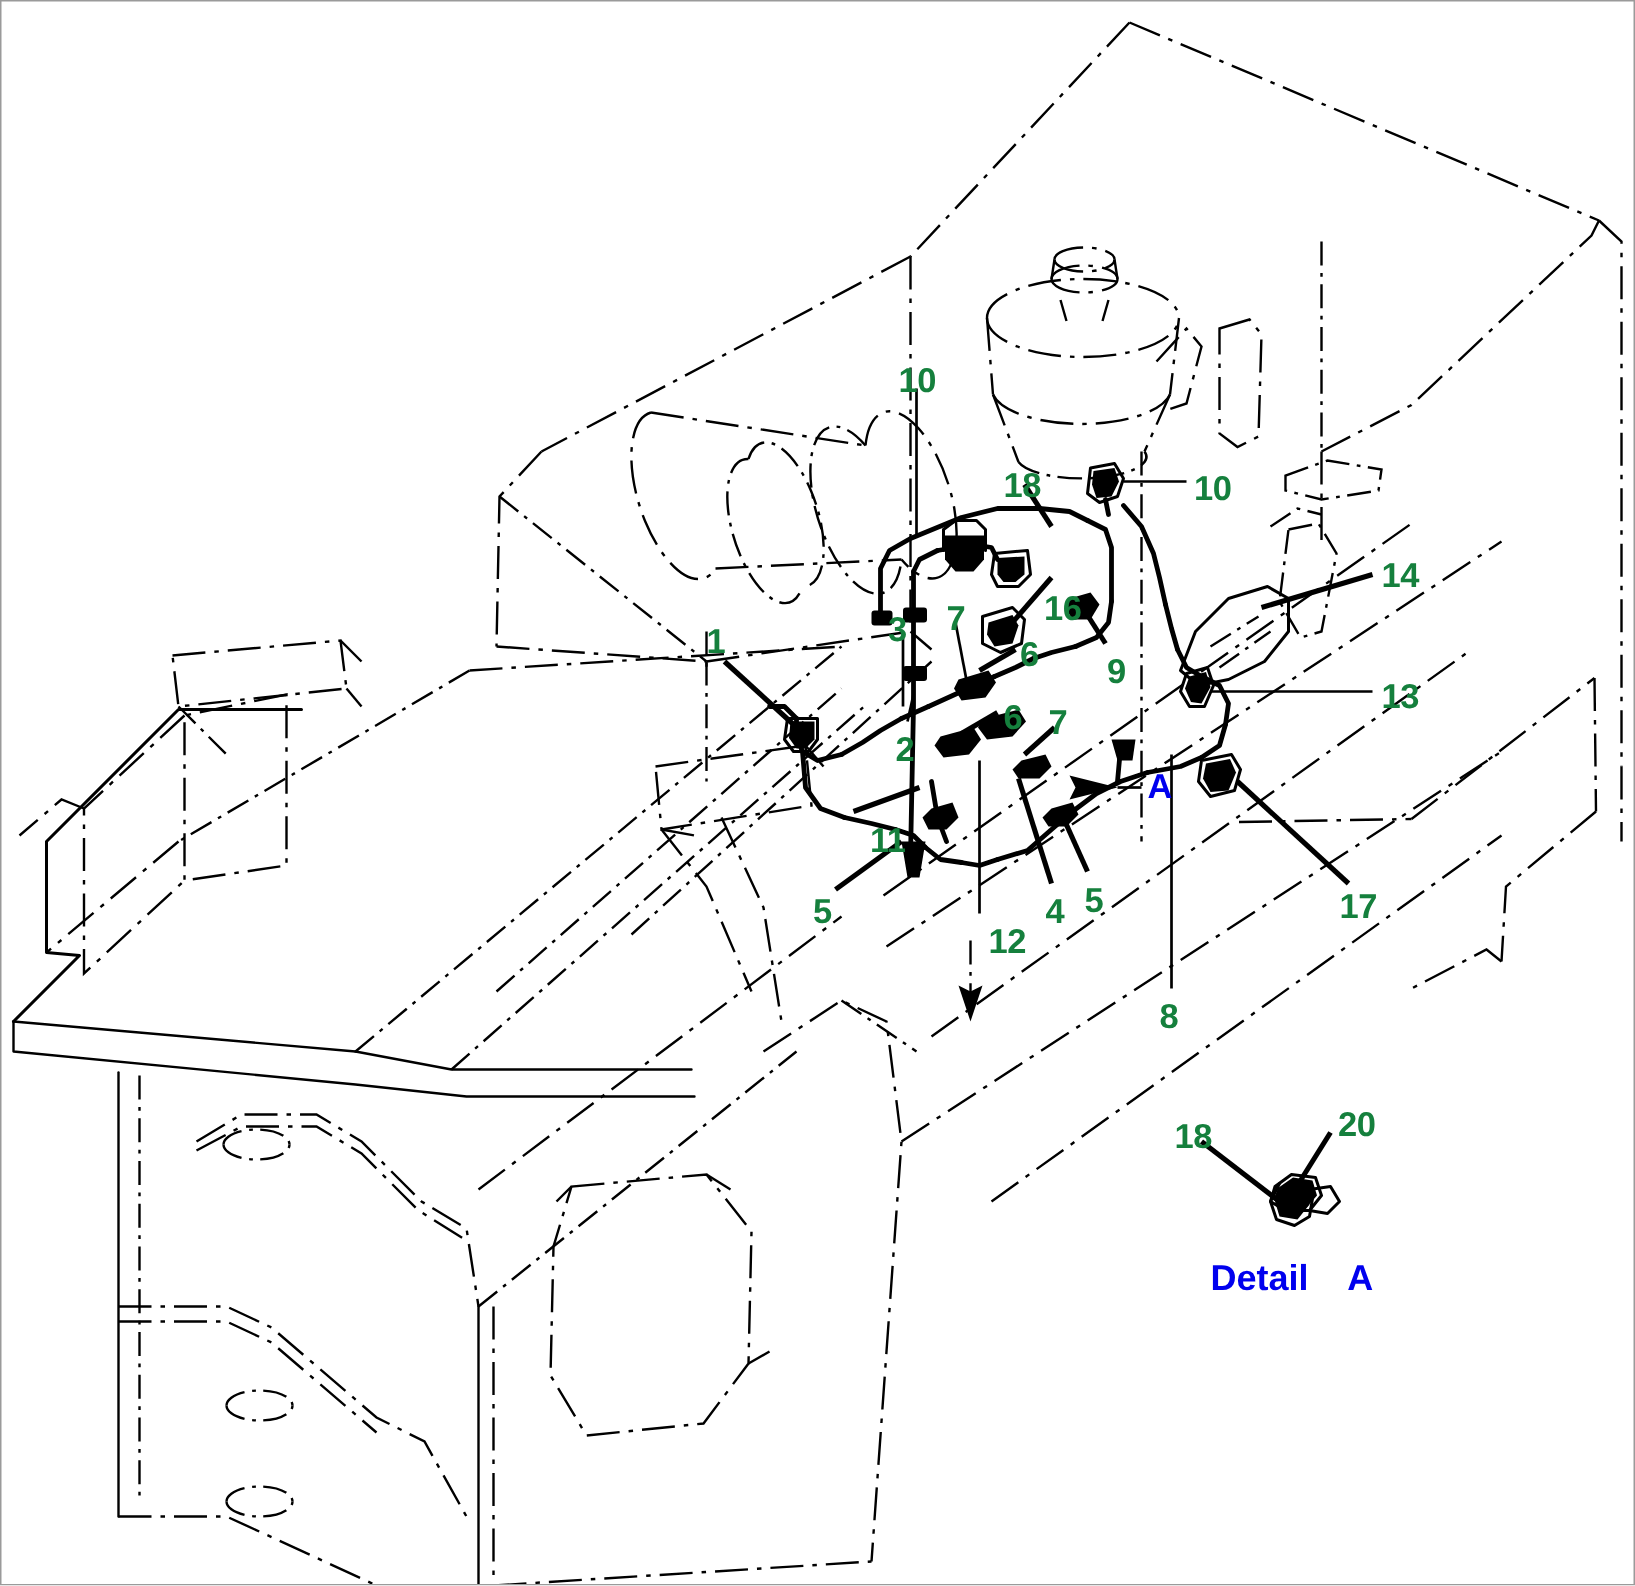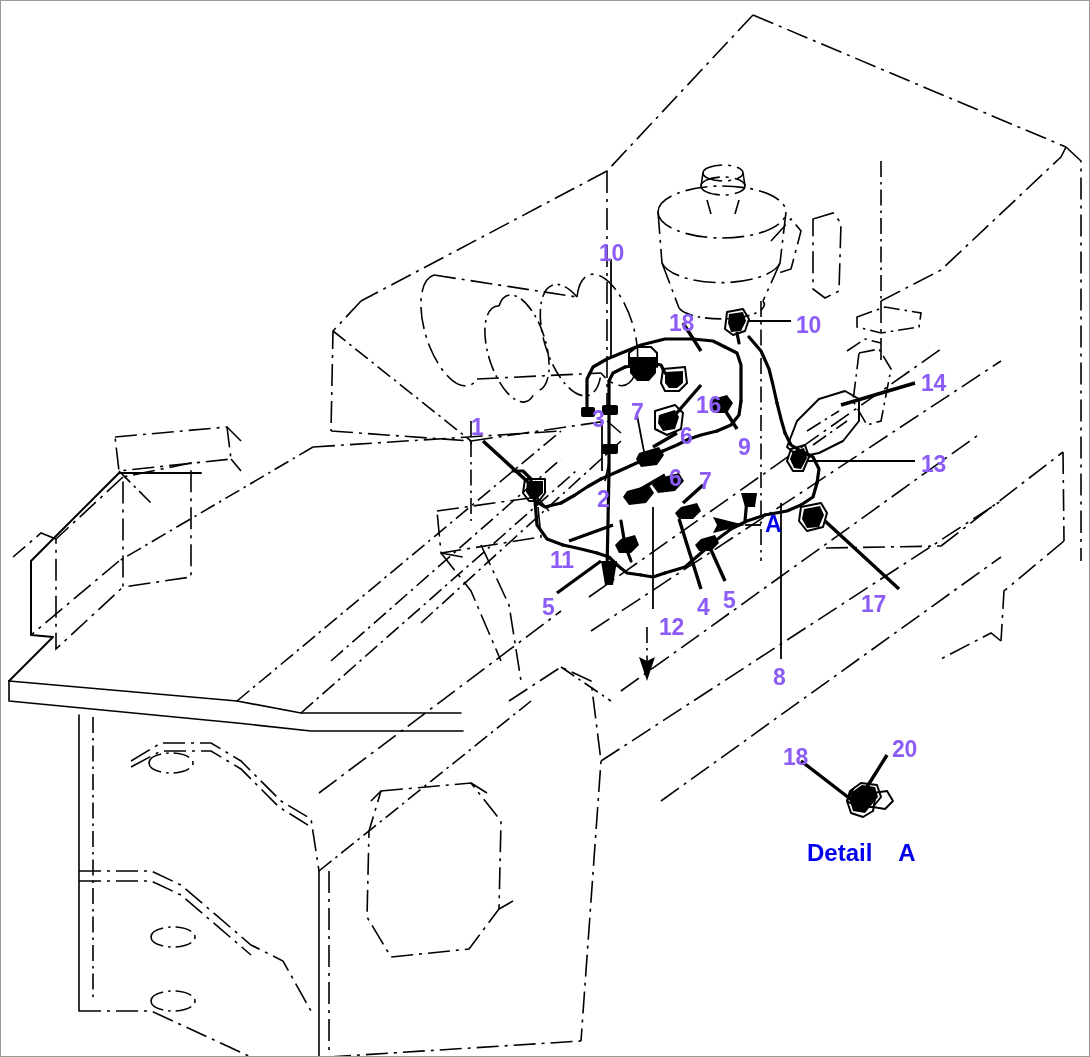--- a/index.html
+++ b/index.html
@@ -22,21 +22,21 @@
   }
   #drawing {
     position: absolute;
     left: 0;
     top: 0;
     width: 1090px;
     height: 1057px;
   }
   .callout {
     position: absolute;
-    color: #8b5cf6;
+    color: #15803d;
     font-family: "Liberation Sans", sans-serif;
     font-weight: bold;
     font-size: 23px;
     line-height: 23px;
     letter-spacing: -0.3px;
     white-space: nowrap;
     -webkit-user-select: none;
     user-select: none;
   }
   .detail-caption {
@@ -370,27 +370,27 @@
   <div class="callout" style="left:541px; top:595px;">5</div>
   <div class="callout" style="left:722px; top:588px;">5</div>
   <div class="callout" style="left:679px; top:424px;">6</div>
   <div class="callout" style="left:668px; top:466px;">6</div>
   <div class="callout" style="left:630px; top:400px;">7</div>
   <div class="callout" style="left:698px; top:469px;">7</div>
   <div class="callout" style="left:772px; top:665px;">8</div>
   <div class="callout" style="left:737px; top:435px;">9</div>
   <div class="callout" style="left:598px; top:241px;">10</div>
   <div class="callout" style="left:795px; top:313px;">10</div>
-  <div class="callout" style="left:549px; top:548px;text-align:right;">11</div>
+  <div class="callout" style="left:579px; top:548px;text-align:right;">11</div>
   <div class="callout" style="left:642px; top:615px;margin-left:16px;">12</div>
   <div class="callout" style="left:920px; top:452px;">13</div>
   <div class="callout" style="left:920px; top:371px;">14</div>
   <div class="callout" style="left:668px; top:311px;">18</div>
   <div class="callout" style="left:695px; top:371px;margin-top:22px;">16</div>
-  <div class="callout" style="left:860px; top:592px;">17</div>
+  <div class="callout" style="left:892px; top:592px;">17</div>
   <div class="callout" style="left:782px; top:745px;">18</div>
   <div class="callout" style="left:891px; top:737px;">20</div>
 
   <div class="section-letter" style="left:764px; top:512px;">A</div>
 
   <div class="detail-caption" style="left:806px; top:841px;">Detail    A</div>
 
 </div>
 
 </body></html>

